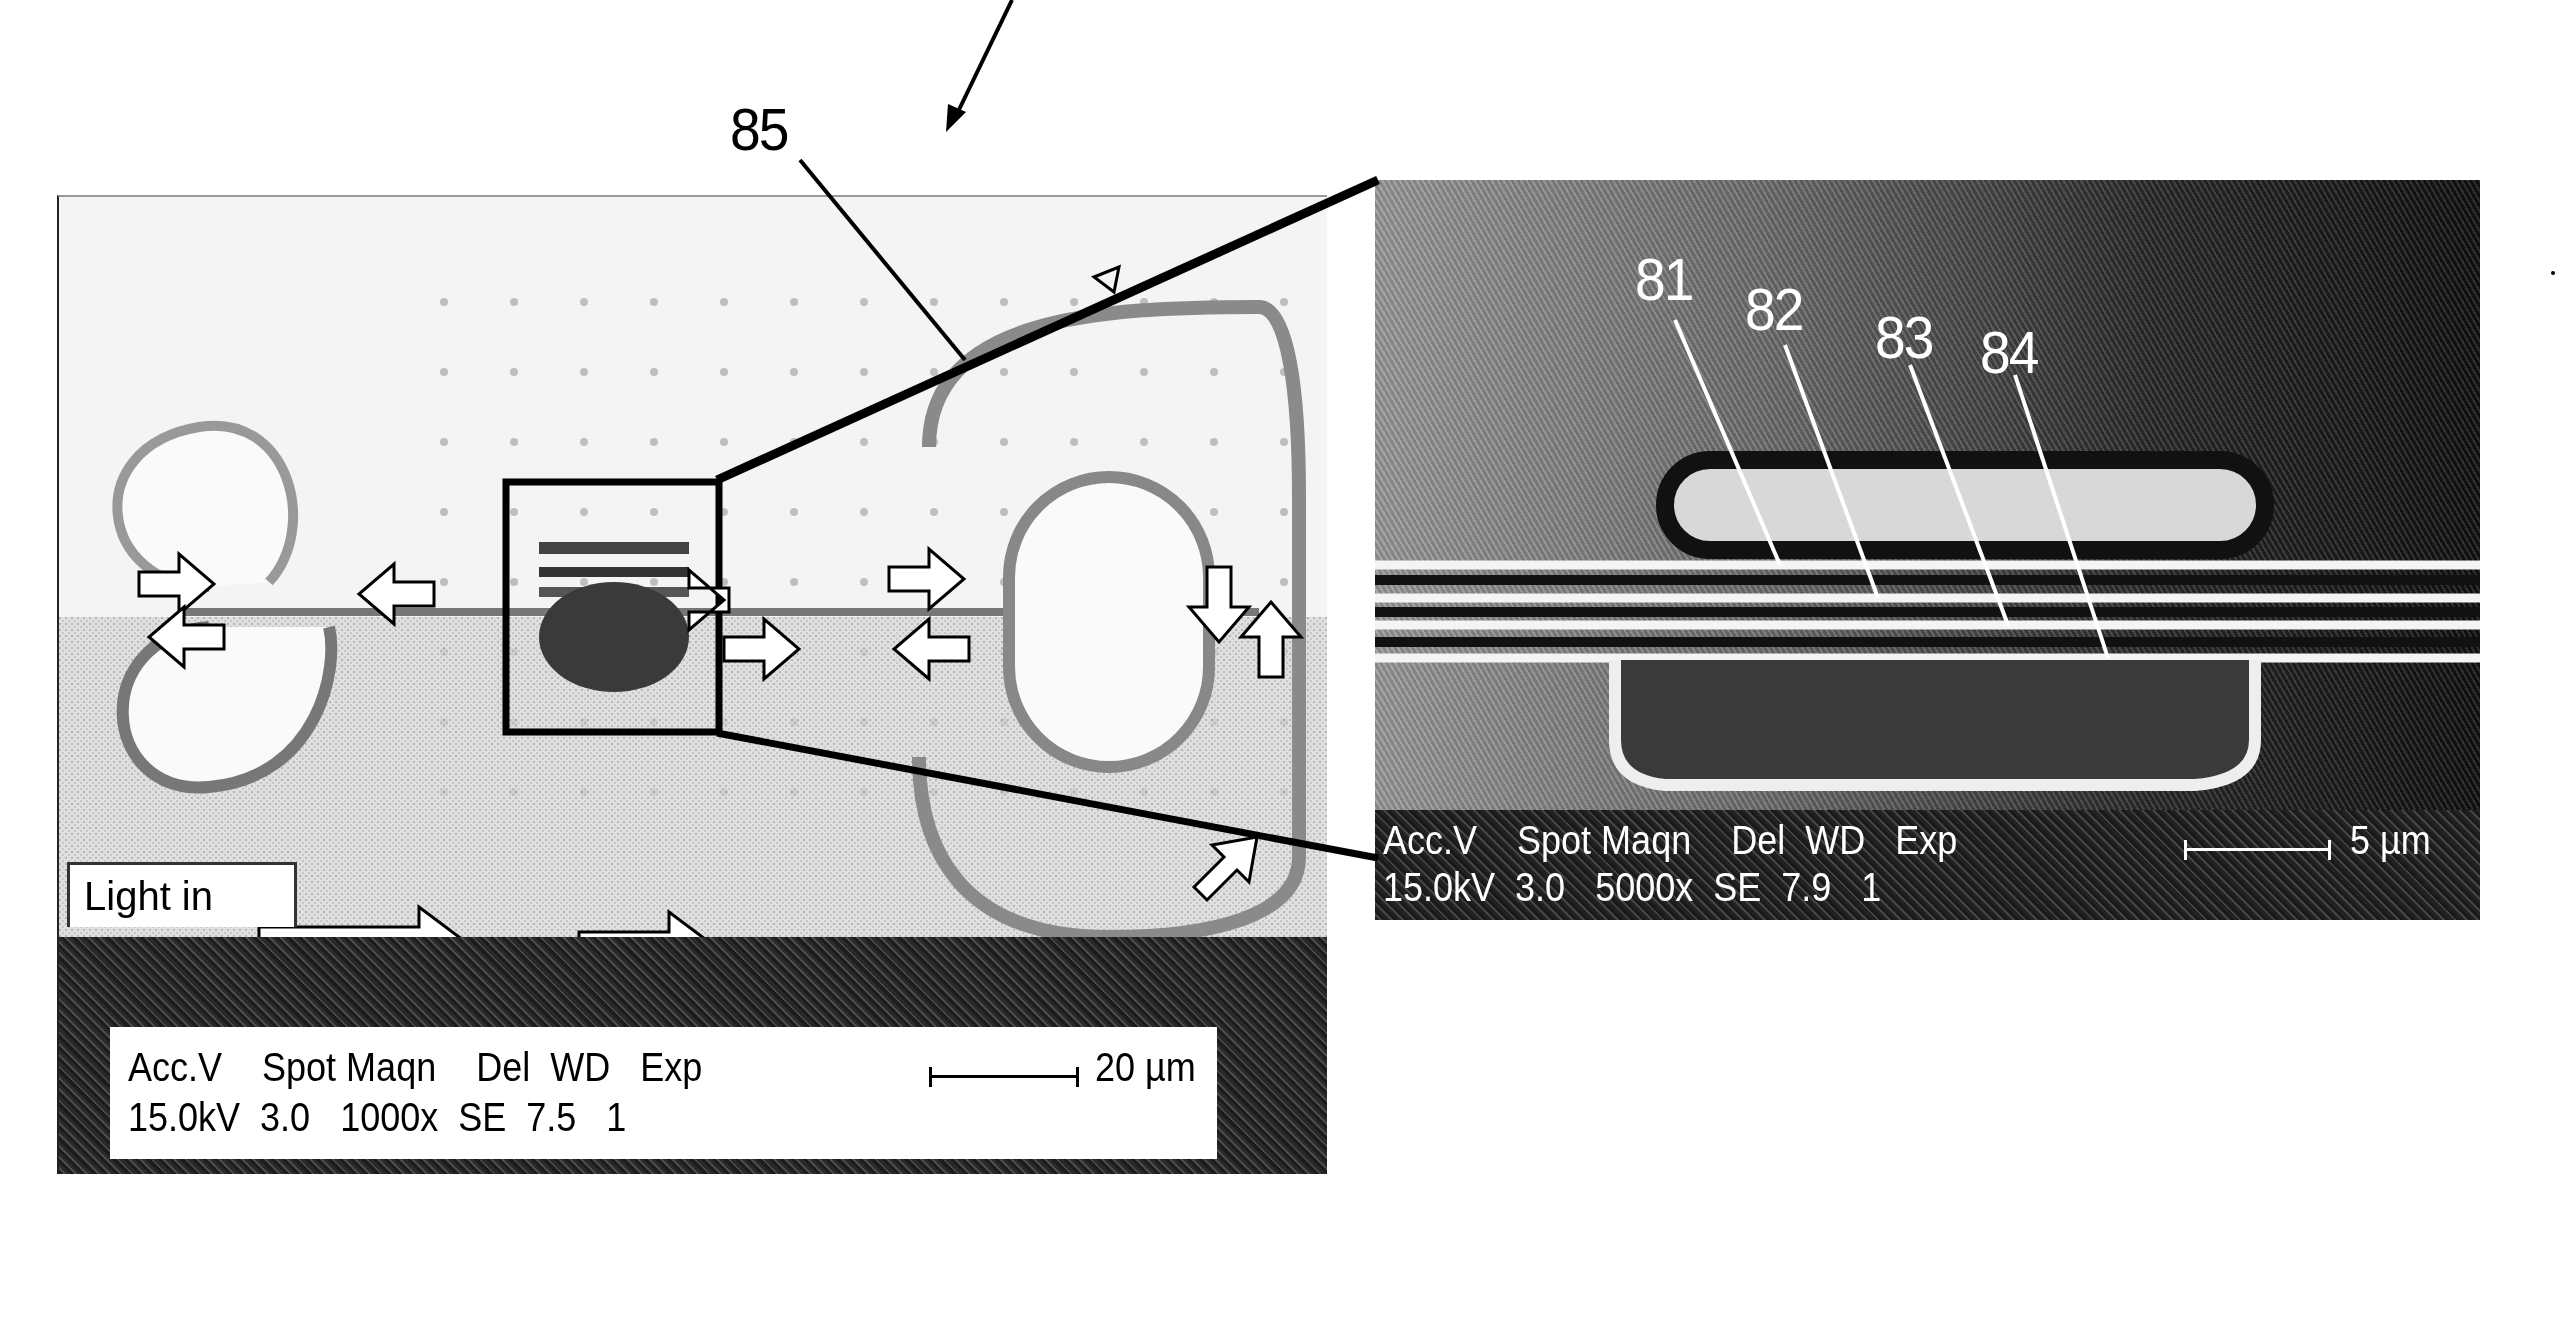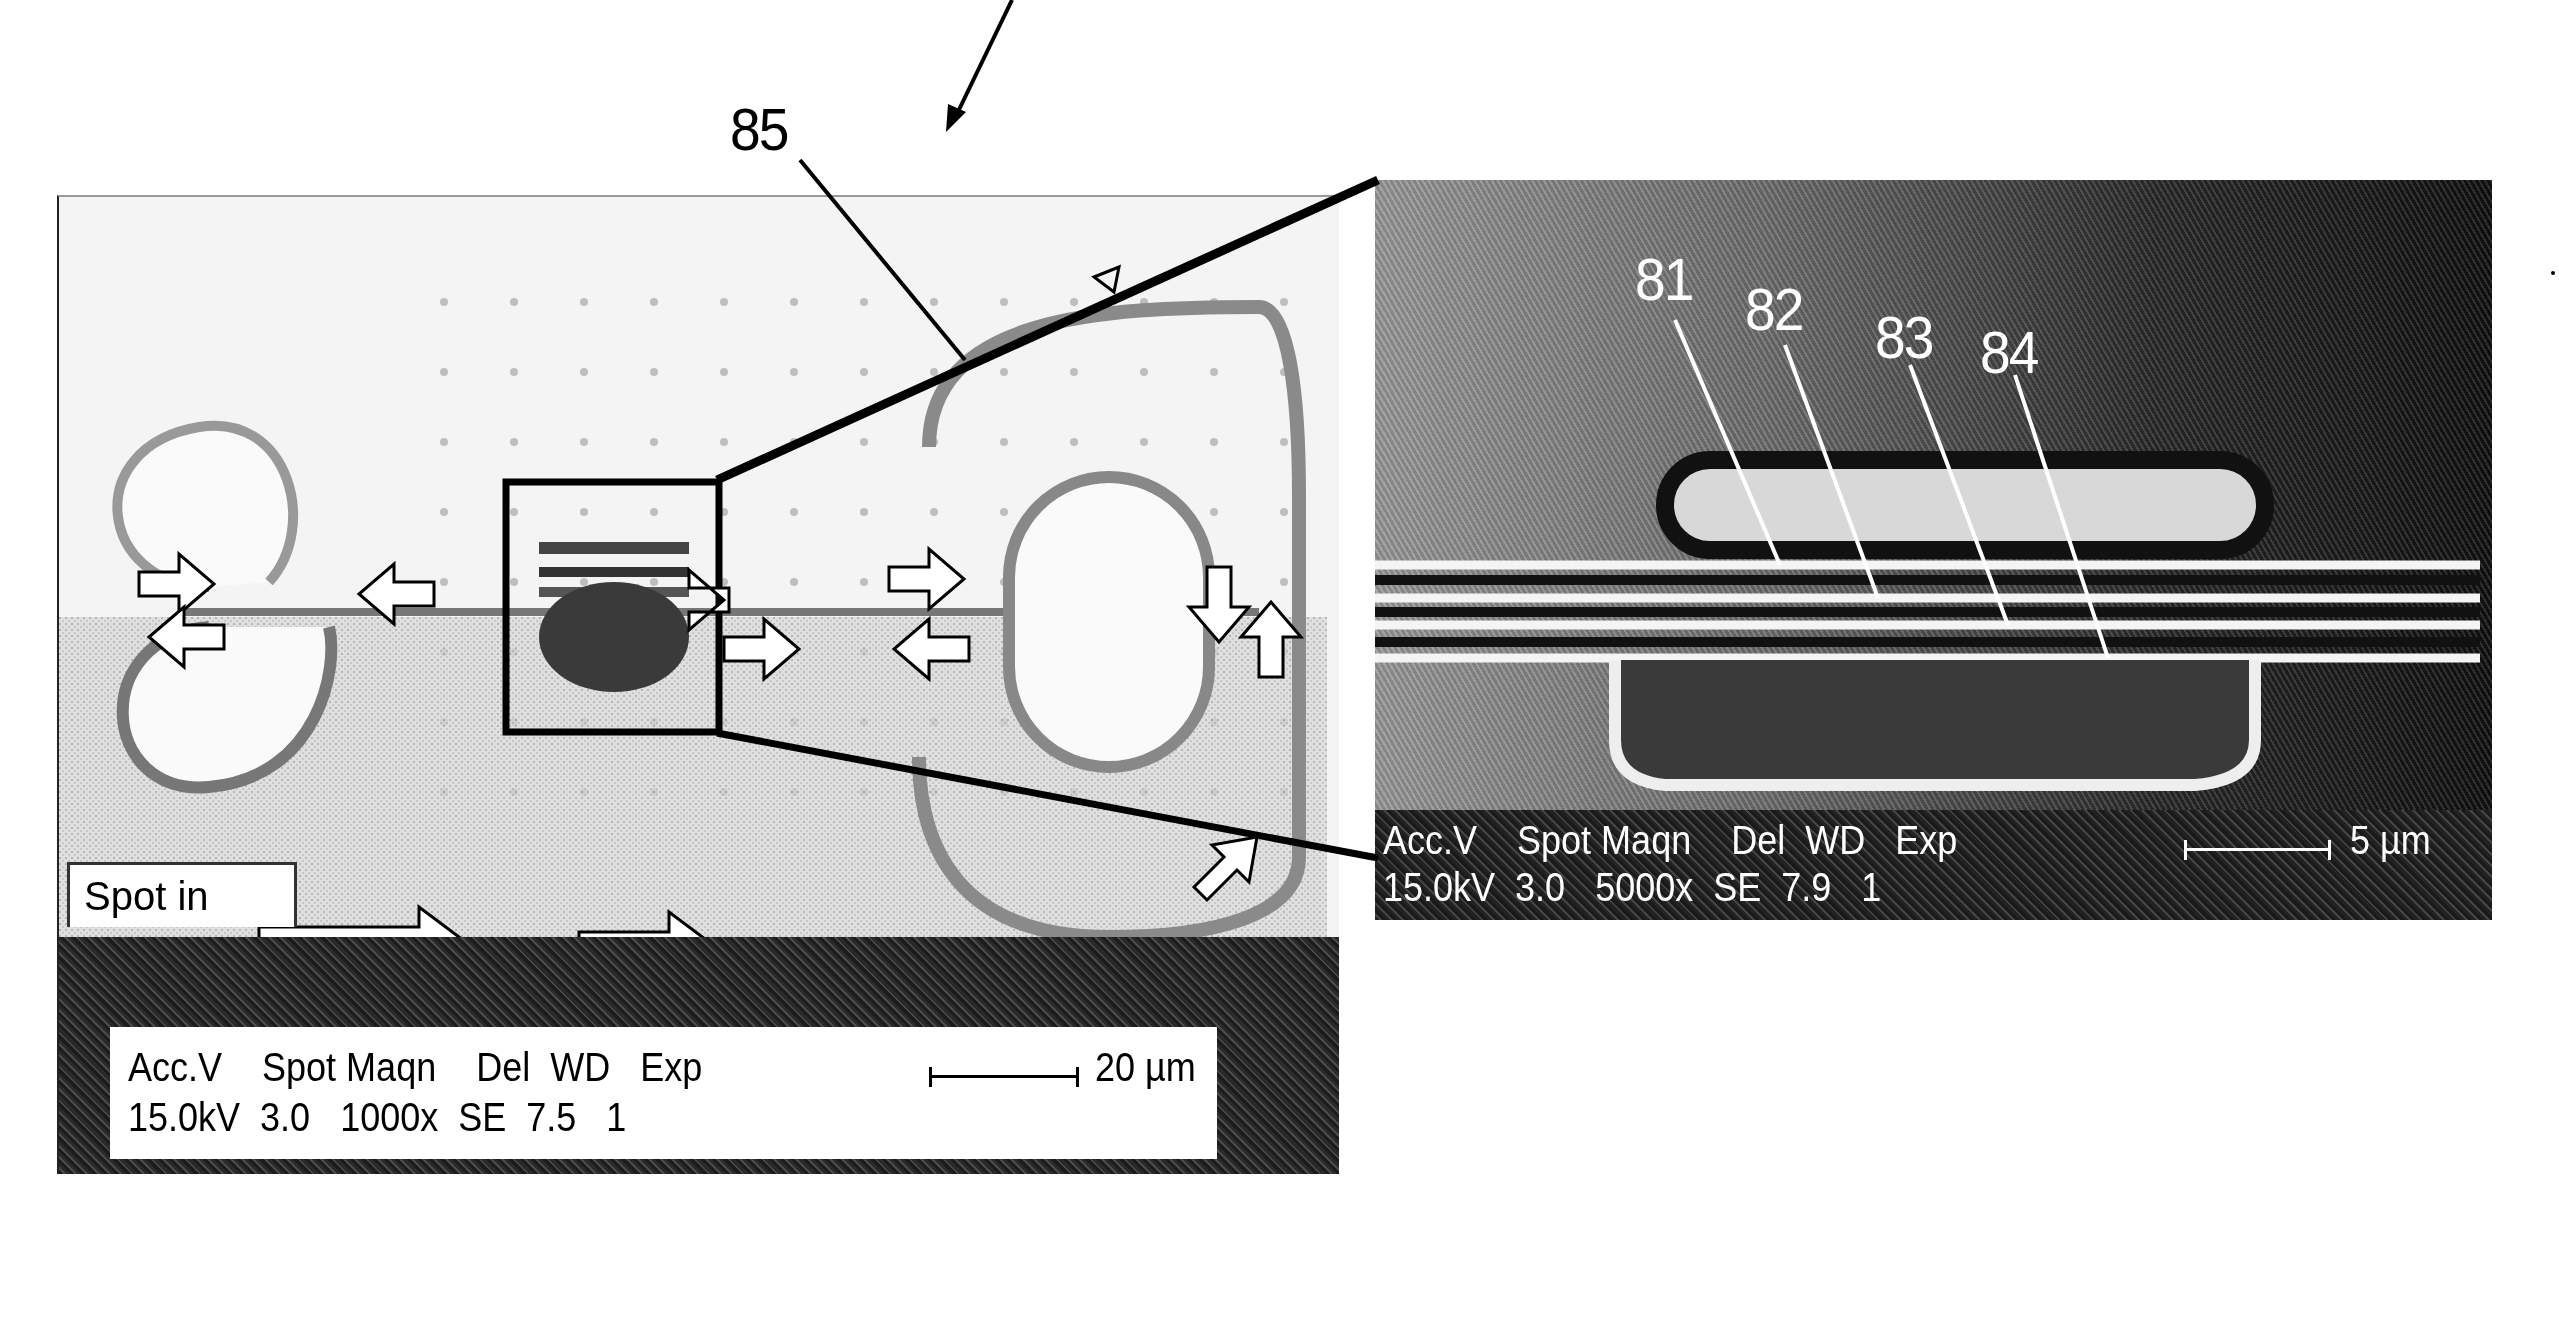--- a/index.html
+++ b/index.html
@@ -1,18 +1,18 @@
 <!DOCTYPE html>
 <html><head>
 <meta charset="utf-8">
 <style>
   html, body { margin:0; padding:0; background:#ffffff; }
   body { width:2559px; height:1325px; position:relative; overflow:hidden;
          font-family:"Liberation Sans", "DejaVu Sans", sans-serif; color:#000; }
-  .abs { position:absolute;padding-left:12px; }
+  .abs { position:absolute; }
   svg.overlay { position:absolute; left:0; top:0; width:2559px; height:1325px; pointer-events:none; }
   .ref-num { position:absolute; font-size:60px; line-height:1; letter-spacing:-2px; transform:scaleX(0.92); transform-origin:left top; }
   .ref-num.white { color:#fff; }
   
   #left-panel { left:57px; top:195px; width:1268px; height:977px; background:#f4f4f4;
                 border-left:2px solid #222; border-top:2px solid #999; overflow:hidden; }
   #left-panel .dark-band { position:absolute; left:0; top:740px; width:100%; height:237px;
     background: repeating-linear-gradient(45deg,#1c1c1c 0 3px,#4a4a4a 3px 5px,#2a2a2a 5px 8px); }
   #left-panel .info-box { position:absolute; left:51px; top:830px; width:1107px; height:132px; background:#fff; }
   .info-row { position:absolute; font-size:40px; white-space:nowrap; transform:scaleX(0.9); transform-origin:left top; }
@@ -76,21 +76,21 @@
       <path d="M910,440 h-40 v-18 l-35,30 l35,30 v-18 h40z"></path>
       <path d="M1148,370 v40 h-18 l30,35 l30,-35 h-18 v-40z"></path>
       <path d="M1200,480 v-40 h-18 l30,-35 l30,35 h-18 v40z"></path>
       <path d="M1135,690 l30,-30 l-12,-12 l45,-8 l-8,45 l-12,-12 l-30,30z"></path>
       <path d="M1055,95 l-20,-15 l25,-10 z" fill="none"></path>
       <path d="M200,730 h160 v-20 l40,30 l-40,30 v-20 h-160z"></path>
       <path d="M520,735 h90 v-20 l40,30 l-40,30 v-20 h-90z"></path>
     </g>
   </svg>
   <div class="dark-band"></div>
-  <div id="light-in">Spot in</div>
+  <div id="light-in">Light in</div>
   <div class="info-box">
     <div class="info-row" style="left:18px; top:18px;">
       <span>Acc.V</span>&nbsp;&nbsp;&nbsp;
       <span>Spot</span>
       <span>Maqn</span>&nbsp;&nbsp;&nbsp;
       <span>Del</span>&nbsp;
       <span>WD</span>&nbsp;&nbsp;
       <span>Exp</span>
     </div>
     <div class="scalebar" style="left:820px; top:48px; width:148px;"></div>

